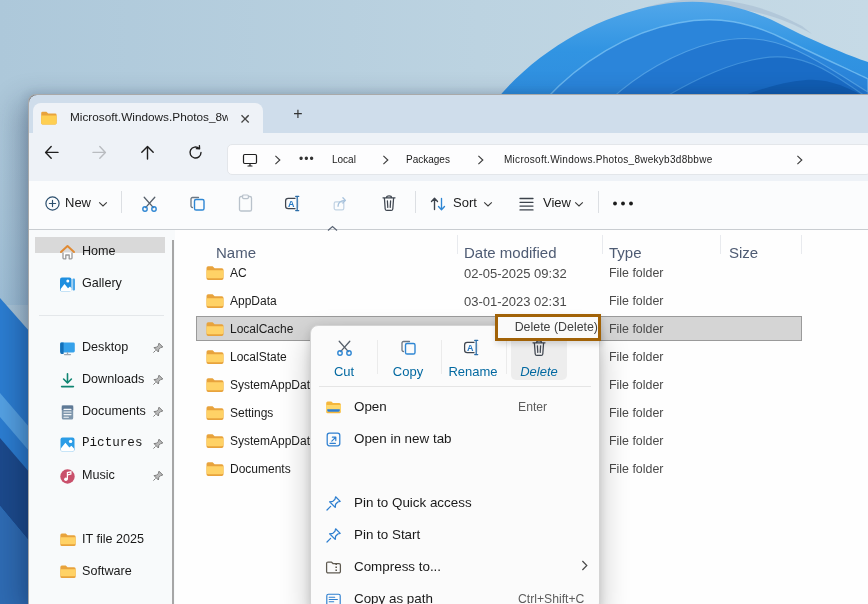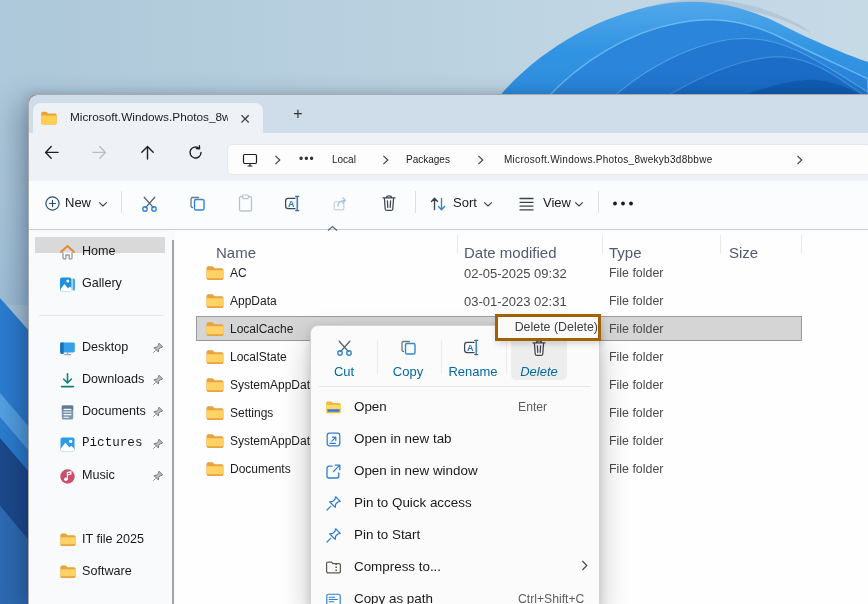--- a/index.html
+++ b/index.html
@@ -443,27 +443,20 @@
         <div class="maccel">Enter</div>
     </div>
     <div class="mitem" style="top:97px;">
       <svg class="micon" viewBox="0 0 17 17">
         <rect x="2.2" y="2.2" width="12.6" height="12.6" rx="2.2" stroke="#2e7fd0" stroke-width="1.25" fill="none"></rect>
         <path d="M6.8,10.2 L10.6,6.4 M7.4,6.2 h3.4 v3.4" stroke="#2e7fd0" stroke-width="1.2" fill="none" stroke-linecap="round" stroke-linejoin="round"></path>
         <path d="M5,12.4 h5.4" stroke="#2e7fd0" stroke-width="1.1" stroke-linecap="round"></path>
       </svg>
       <div class="mtext">Open in new tab</div>
     </div>
-    <div class="mitem" style="top:129px;">
-      <svg class="micon" viewBox="0 0 17 17">
-        <path d="M7,3.2 H4 a2,2 0 0 0 -2,2 V13 a2,2 0 0 0 2,2 h7.8 a2,2 0 0 0 2,-2 V10" stroke="#2e7fd0" stroke-width="1.3" fill="none" stroke-linecap="round"></path>
-        <path d="M8.4,8.6 L14.6,2.4 M10.2,2.2 h4.6 v4.6" stroke="#2e7fd0" stroke-width="1.3" fill="none" stroke-linecap="round" stroke-linejoin="round"></path>
-      </svg>
-      <div class="mtext">Open in new window</div>
-    </div>
     <div class="mitem" style="top:161px;">
       <svg class="micon" viewBox="0 0 17 17">
         <path d="M10.6,1.8 L15.2,6.4 L12.8,7 L10.6,9.2 L10.2,12.4 L4.6,6.8 L7.8,6.4 L10,4.2 Z" stroke="#2e7fd0" stroke-width="1.25" fill="none" stroke-linejoin="round"></path>
         <path d="M5.6,11.4 L2,15" stroke="#2e7fd0" stroke-width="1.25" stroke-linecap="round"></path>
       </svg>
       <div class="mtext">Pin to Quick access</div>
     </div>
     <div class="mitem" style="top:193px;">
       <svg class="micon" viewBox="0 0 17 17">
         <path d="M10.6,1.8 L15.2,6.4 L12.8,7 L10.6,9.2 L10.2,12.4 L4.6,6.8 L7.8,6.4 L10,4.2 Z" stroke="#2e7fd0" stroke-width="1.25" fill="none" stroke-linejoin="round"></path>

